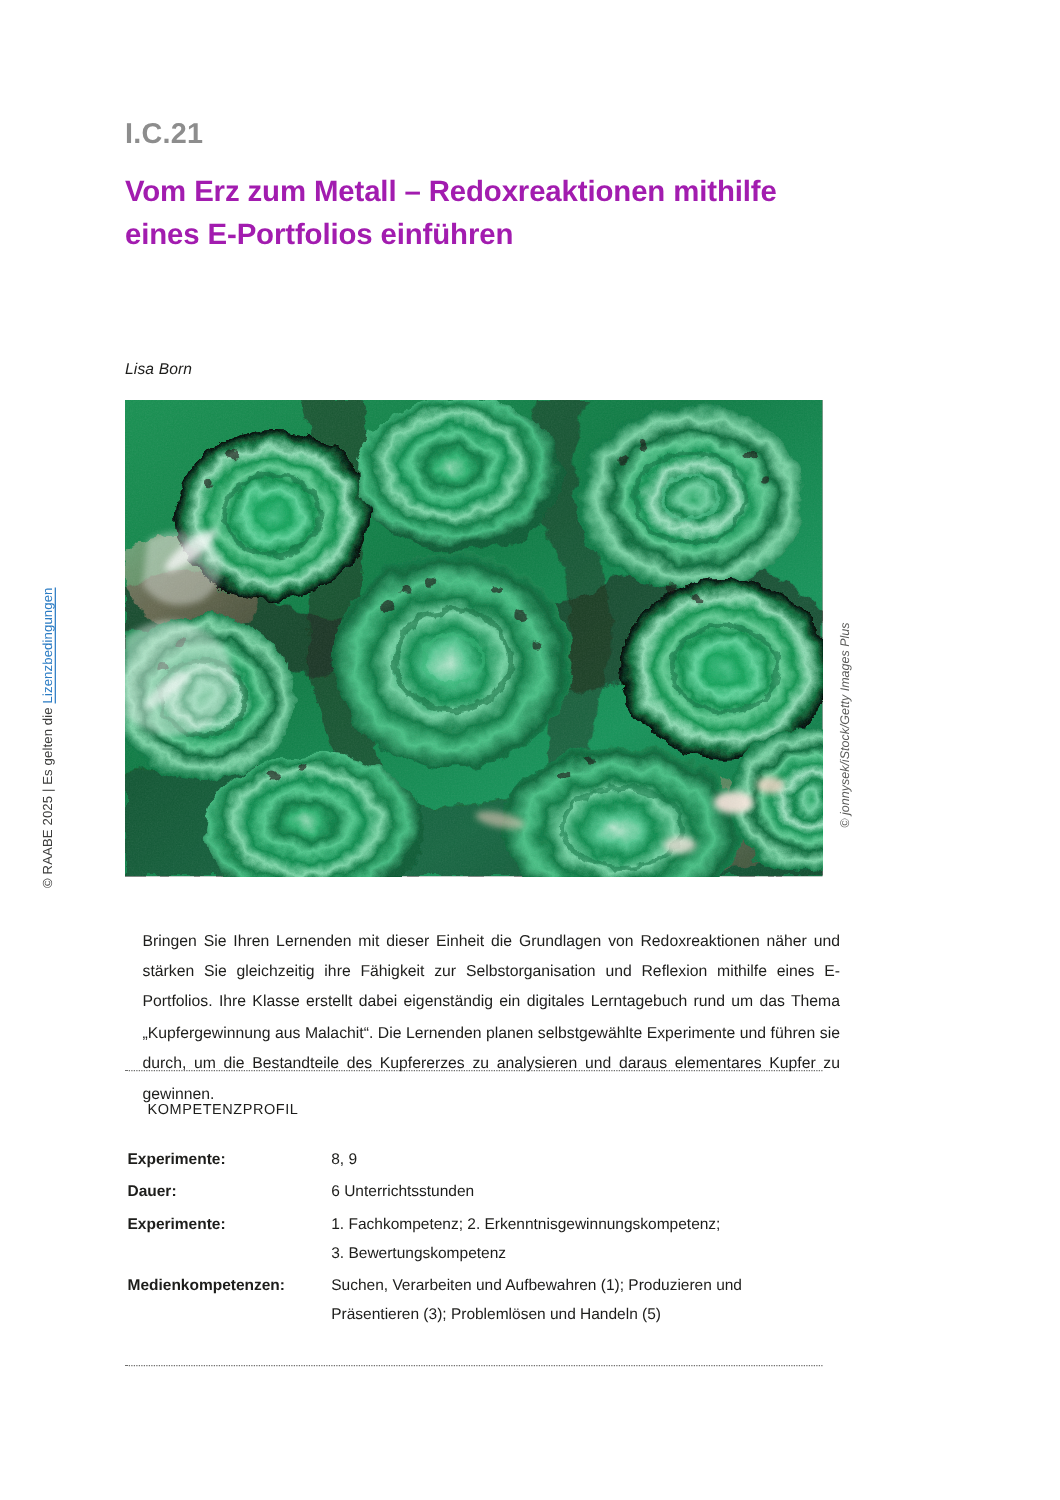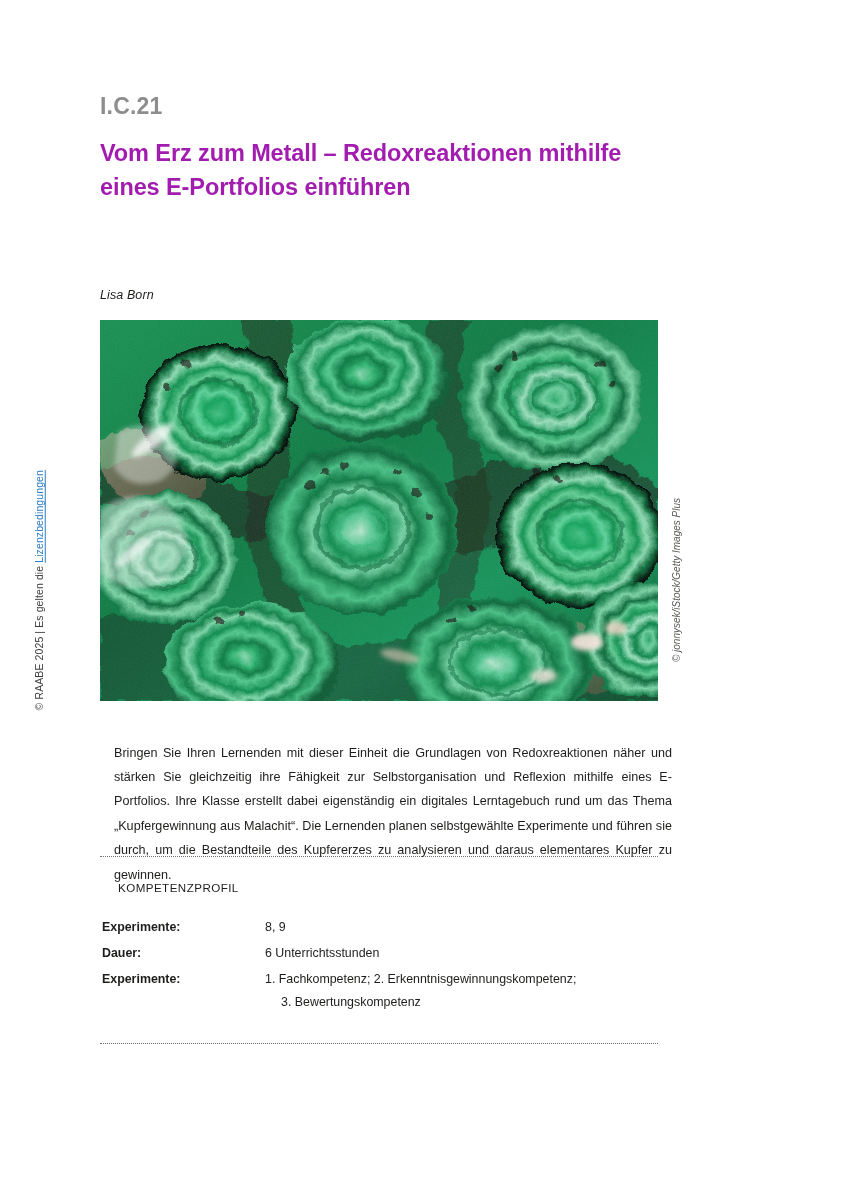--- a/index.html
+++ b/index.html
@@ -172,21 +172,21 @@
   }
   .profile-table td.label {
     font-weight: 700;
     width: 163px;
     padding-left: 2px;
     white-space: nowrap;
   }
   .profile-table td.value {
     font-weight: 400;
   }
-  .profile-table td.value div + div { margin-top: 0px; margin-left: 16px; }
+  .profile-table td.value div + div { margin-top: 0px; }
 </style>
 </head>
 <body>
 
 <div class="page">
 
   <div class="side-rail">
     <div class="side-rail-text"><span>© RAABE 2025 | Es gelten die </span><a class="side-rail-link" href="#">Lizenzbedingungen</a></div>
   </div>
 
@@ -381,18 +381,25 @@
               <div>6 Unterrichtsstunden</div>
             </td>
           </tr>
           <tr>
             <td class="label">Experimente:</td>
             <td class="value">
               <div>1. Fachkompetenz; 2. Erkenntnisgewinnungskompetenz;</div>
               <div>3. Bewertungskompetenz</div>
             </td>
           </tr>
+          <tr>
+            <td class="label">Medienkompetenzen:</td>
+            <td class="value">
+              <div>Suchen, Verarbeiten und Aufbewahren (1); Produzieren und</div>
+              <div>Präsentieren (3); Problemlösen und Handeln (5)</div>
+            </td>
+          </tr>
         </tbody>
     </table>
     <div class="dotted-rule"></div>
   </div>
 
 </div>
 
 </body></html>

